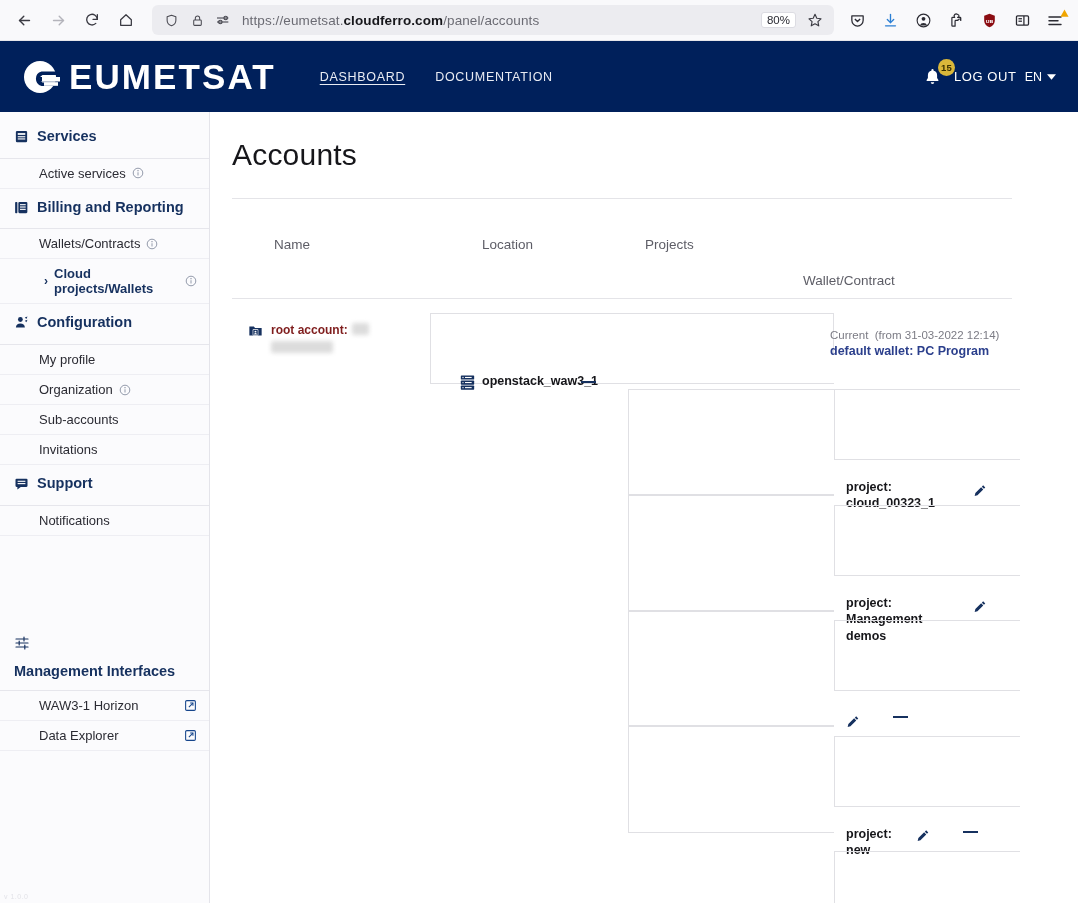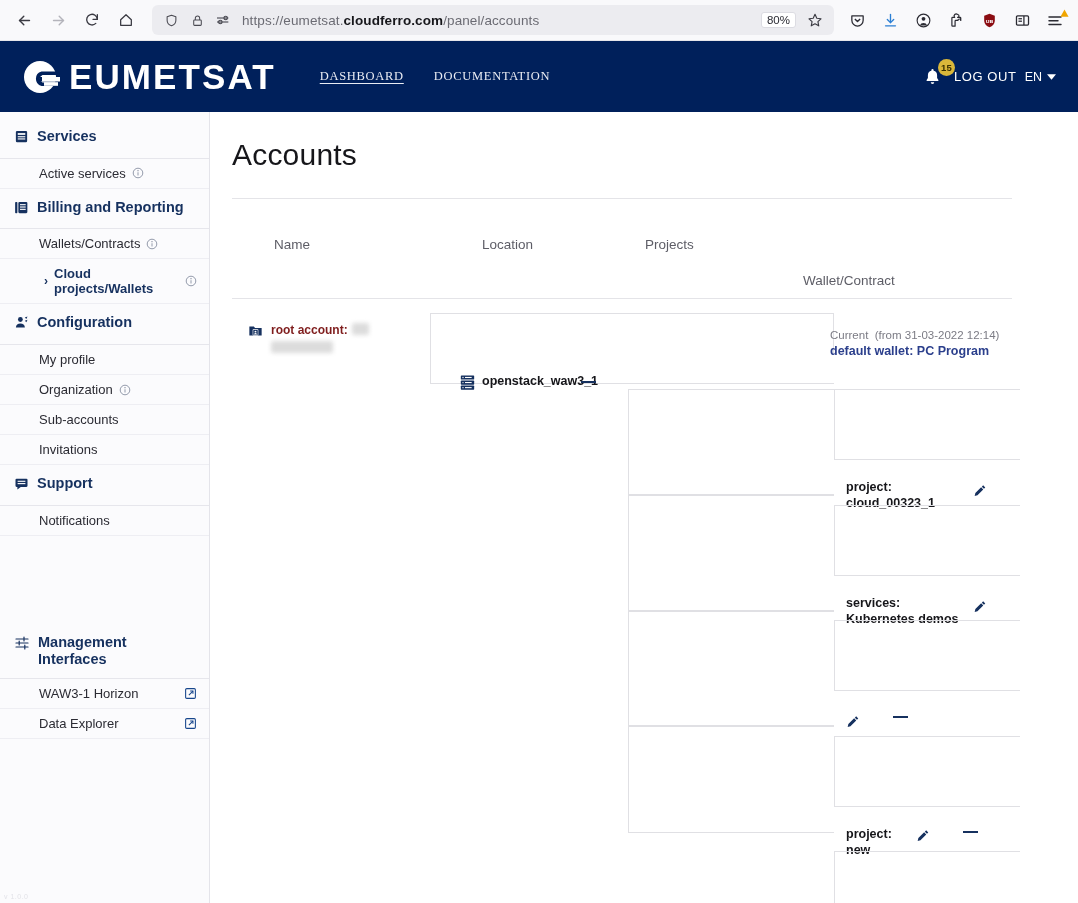--- a/index.html
+++ b/index.html
@@ -60,21 +60,21 @@
     height: 71px; width: 1078px;
     background: #00205b;
     display: flex; align-items: center;
     padding: 0 22px 0 20px;
   }
   .logo-wrap { display: flex; align-items: center; gap: 9px; margin-right: 44px; }
   .logo-text {
     color: #ffffff; font-size: 35px; font-weight: 700;
     letter-spacing: 2.1px;
   }
-  .nav-links { display: flex; align-items: center; gap: 30px; font-family: Liberation Serif, serif; }
+  .nav-links { display: flex; align-items: center; gap: 30px; }
   .nav-link {
     color: #e9ecf3; font-size: 12.5px; letter-spacing: .7px;
     text-decoration: none;
   }
   .nav-link.active { text-decoration: underline; text-underline-offset: 3px; }
   .header-right { margin-left: auto; display: flex; align-items: center; gap: 8px; }
   .bell-wrap { position: relative; width: 26px; height: 30px; display:flex; align-items:center; justify-content:center;}
   .bell-badge {
     position: absolute; top: -3px; right: -9px;
     background: #d9b73a; color: #3a3000;
@@ -109,21 +109,21 @@
     padding: 7px 12px 7px 39px;
     font-size: 13px; color: #2b2b33;
     border-bottom: 1px solid #eeeef3;
     cursor: pointer;
   }
   .sb-item.sub { padding-left: 44px; color: #16315f; font-weight: 700; gap: 5px; }
   .sb-item .ext { margin-left: auto; color: #17468c; display:flex; }
   .info-i { color: #7d8599; display: inline-flex; }
   .chev { color: #16315f; font-size: 12px; font-weight: 700; margin-right: 1px; }
   .sb-spacer { height: 88px; border-bottom: none; }
-  .sb-group-head.mgmt { margin-top: 0; }
+  .sb-group-head.mgmt { margin-top: 0; flex-direction: column; }
   .build-tag {
     position: absolute; bottom: 3px; left: 4px;
     font-size: 7px; color: #e2e2e8; letter-spacing: .5px;
   }
 
   
   .main { flex: 1; padding: 26px 0 0 22px; overflow: hidden; position: relative; }
   .page-title {
     font-size: 30px; font-weight: 400; color: #16161a;
     letter-spacing: .2px; padding-left: 0;
@@ -558,21 +558,21 @@
 
       <div class="wallet-cell" style="left:824px; top:130px;">
         <div class="w-label">Next</div>
         <div class="w-val ital">inherits</div>
       </div>
 
       <div class="bracket" style="left:396px; top:196px; width:206px; height:116px;"></div>
       <div class="bracket" style="left:602px; top:206px; width:226px; height:71px;"></div>
       <div class="hline" style="left:806px; top:242px; width:22px;"></div>
       <div class="node" style="left:614px; top:296px;">
-        <span class="node-label" style="width:120px">services: Kubernetes demos</span>
+        <span class="node-label" style="width:120px">project: Management demos</span>
         <span class="pencil" style="margin-top:5px">
             <svg width="14" height="14" viewBox="0 0 16 16" fill="currentColor">
               <path d="M11.6 1.5 14 3.9l-1.5 1.5-2.4-2.4zM9.3 3.8l2.4 2.4-6.6 6.6-3.2.8.8-3.2z"></path>
             </svg>
           </span>
         <span class="dash" style="margin-left:26px;margin-top:6px"></span>
       </div>
       <div class="wallet-cell" style="left:824px; top:207px;">
         <div class="w-label">Current</div>
         <div class="w-val ital">inherits</div>

